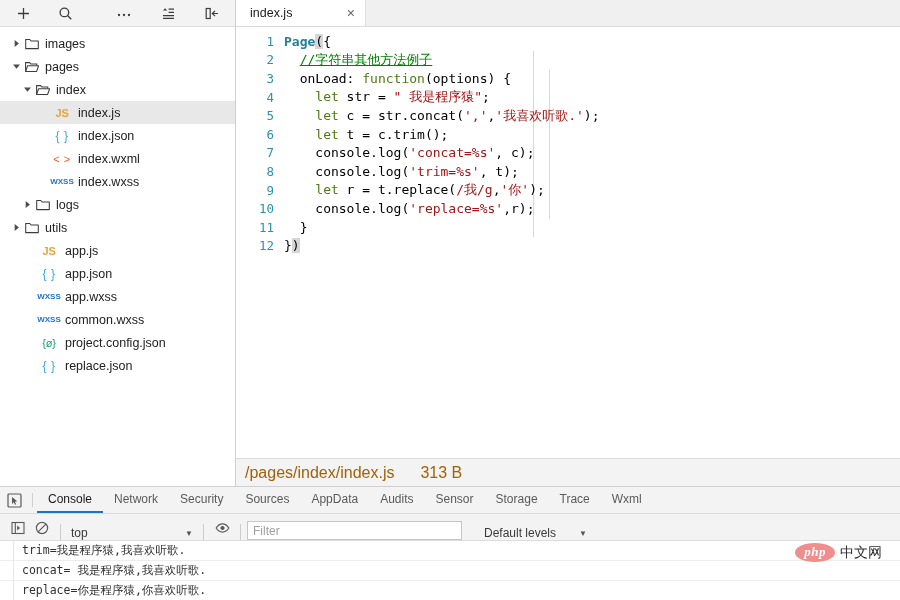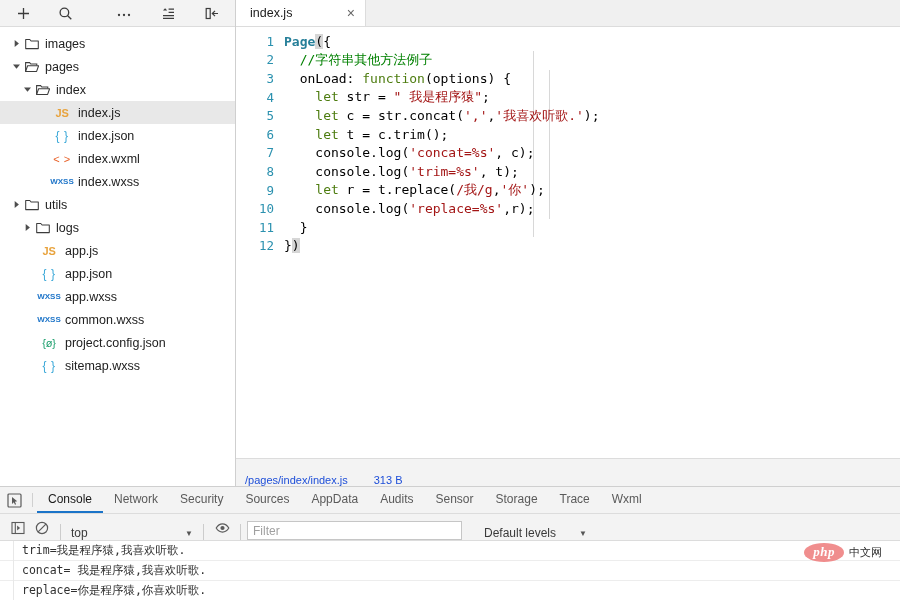--- a/index.html
+++ b/index.html
@@ -135,38 +135,38 @@
   }
   .ctext {
     white-space: pre;
     color: #000000;
     font-family: "DejaVu Sans Mono", "Liberation Mono", monospace;
     font-size: 13px;
     position: relative;
   }
   .kw   { color: #4d7c0f; }
   .str  { color: #a31515; }
-  .cmt  { color: #008000; }
+  .cmt  { color: #008000; text-decoration: underline; }
   .fn   { color: #267f99; font-weight: bold; }
   .brk  { background: #d6d6d6; }
   .guide {
     position: absolute;
     width: 1px; background: #d8d8d8;
   }
   .g1 { left: 297px; top: 24px; height: 186px; }
   .g2 { left: 313px; top: 43px; height: 149px; }
 
   .statusbar {
     height: 28px; min-height: 28px;
     background: #f3f3f3;
     border-top: 1px solid #dcdcdc;
-    display: flex; align-items: flex-end;
+    display: flex; align-items: center;
     padding-left: 9px;
-    font-size: 11px;
-    color: #1d4ed8;
+    font-size: 16px;
+    color: #a16207;
   }
   .statusbar .size { margin-left: 26px; }
 
   
   .devtools {
     width: 900px; height: 114px;
     border-top: 1px solid #cfcfcf;
     background: #ffffff;
     display: flex; flex-direction: column;
   }
@@ -260,21 +260,21 @@
     font-size: 13px;
     font-style: italic;
     font-weight: bold;
     padding: 1px 9px 2px;
     font-family: "Liberation Serif", serif;
     letter-spacing: 0.5px;
     opacity: 0.95;
   }
   .wm-cn {
     color: #2b2b2b;
-    font-size: 11px;
+    font-size: 14px;
     font-family: "DejaVu Sans", sans-serif;
   }
   svg { display: block; }
 </style>
 </head>
 <body>
 
 <div id="app">
 
   <div class="top-region">
@@ -366,46 +366,46 @@
             <span class="lbl">index.json</span>
           </div>
           <div class="row ind-f2">
             <span class="fileico wxml">&lt; &gt;</span>
             <span class="lbl">index.wxml</span>
           </div>
           <div class="row ind-f2">
             <span class="fileico wxss">WXSS</span>
             <span class="lbl">index.wxss</span>
           </div>
+          <div class="row ind-1">
+            <span class="arrow">
+              <svg width="9" height="9" viewBox="0 0 9 9">
+                <path d="M2.7 1v7l4.2-3.5z" fill="#4d4d4d"></path>
+              </svg>
+            </span>
+            <span class="folder-ico">
+              <svg width="14" height="12" viewBox="0 0 14 12">
+                <path d="M0.7 10.6V1.5h4.1l1.3 1.5h7.2v7.6z" stroke="#3c3c3c" stroke-width="1.05" fill="none" stroke-linejoin="round"></path>
+              </svg>
+            </span>
+            <span class="lbl">logs</span>
+          </div>
           <div class="row ind-0">
             <span class="arrow">
               <svg width="9" height="9" viewBox="0 0 9 9">
                 <path d="M2.7 1v7l4.2-3.5z" fill="#4d4d4d"></path>
               </svg>
             </span>
             <span class="folder-ico">
               <svg width="14" height="12" viewBox="0 0 14 12">
                 <path d="M0.7 10.6V1.5h4.1l1.3 1.5h7.2v7.6z" stroke="#3c3c3c" stroke-width="1.05" fill="none" stroke-linejoin="round"></path>
               </svg>
             </span>
             <span class="lbl">utils</span>
           </div>
-          <div class="row ind-1">
-            <span class="arrow">
-              <svg width="9" height="9" viewBox="0 0 9 9">
-                <path d="M2.7 1v7l4.2-3.5z" fill="#4d4d4d"></path>
-              </svg>
-            </span>
-            <span class="folder-ico">
-              <svg width="14" height="12" viewBox="0 0 14 12">
-                <path d="M0.7 10.6V1.5h4.1l1.3 1.5h7.2v7.6z" stroke="#3c3c3c" stroke-width="1.05" fill="none" stroke-linejoin="round"></path>
-              </svg>
-            </span>
-            <span class="lbl">logs</span>
-          </div>
           <div class="row ind-f1">
             <span class="fileico js">JS</span>
             <span class="lbl">app.js</span>
           </div>
           <div class="row ind-f1">
             <span class="fileico json">{ }</span>
             <span class="lbl">app.json</span>
           </div>
           <div class="row ind-f1">
             <span class="fileico wxss">WXSS</span>
@@ -414,21 +414,21 @@
           <div class="row ind-f1">
             <span class="fileico wxss">WXSS</span>
             <span class="lbl">common.wxss</span>
           </div>
           <div class="row ind-f1">
             <span class="fileico cfg">{ø}</span>
             <span class="lbl">project.config.json</span>
           </div>
           <div class="row ind-f1">
             <span class="fileico json">{ }</span>
-            <span class="lbl">sitemap.wxss</span>
+            <span class="lbl">replace.json</span>
           </div>
         </div>
     </div>
 
     <div class="editor-pane">
 
       <div class="tabbar">
         <div class="tab">
           <span>index.js</span>
           <span class="tab-close">×</span>

